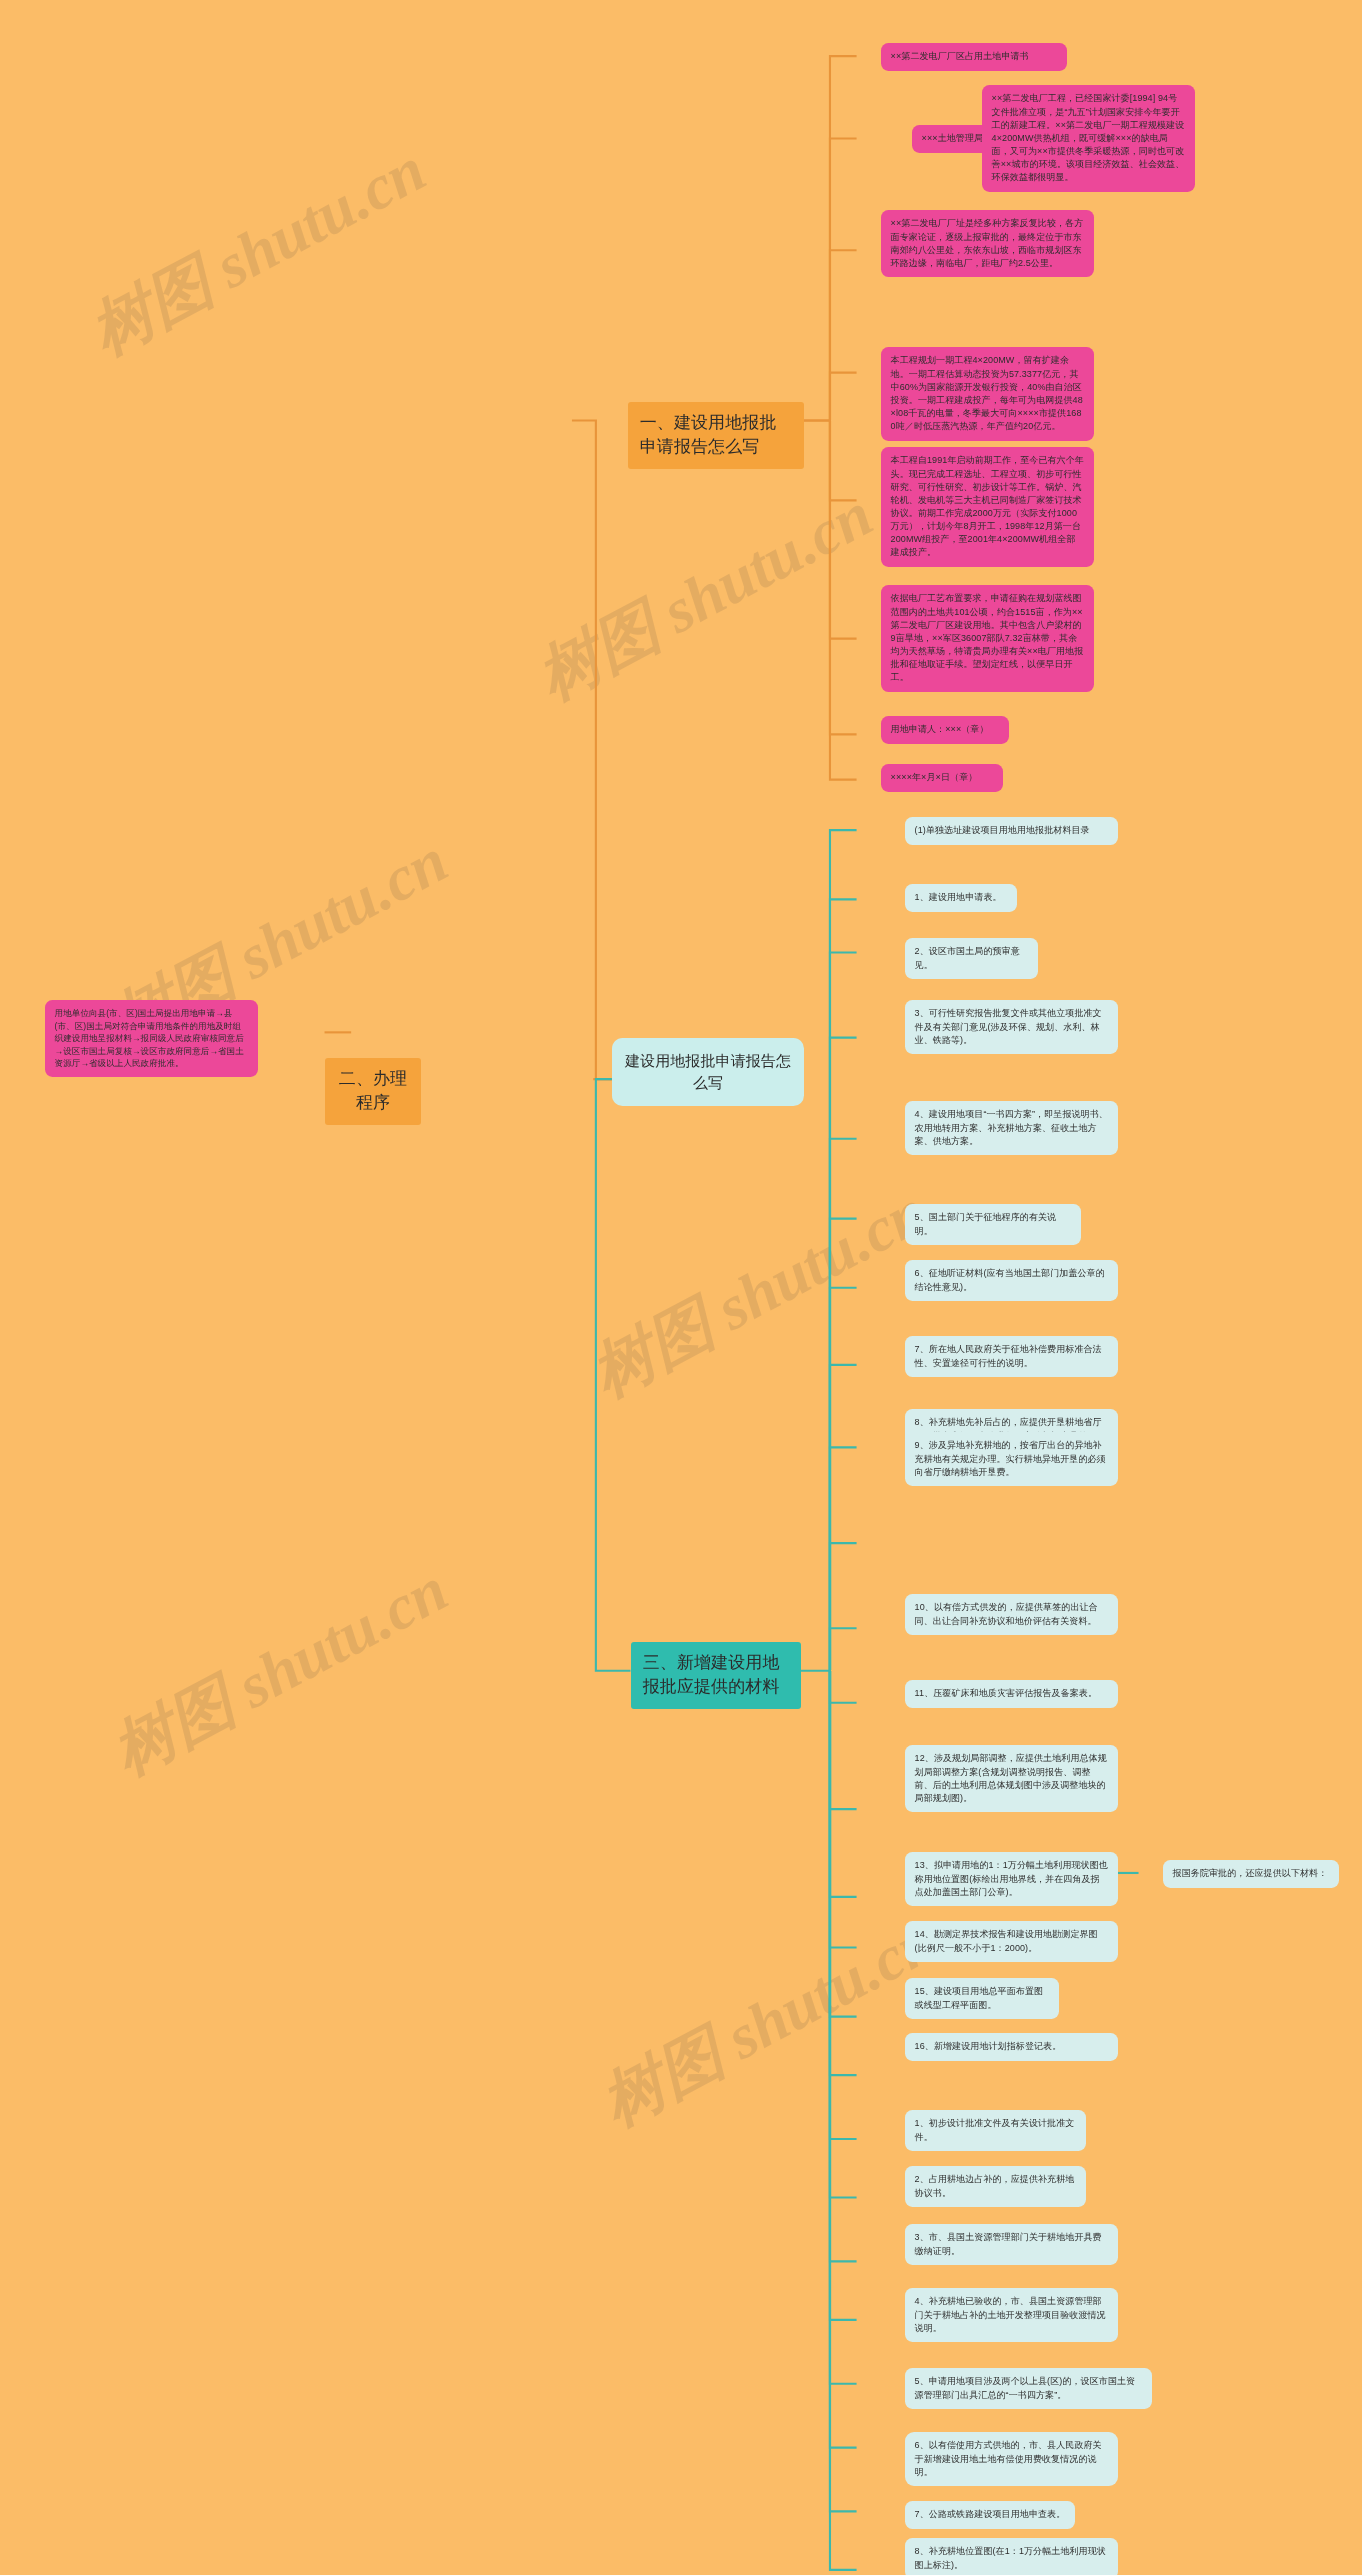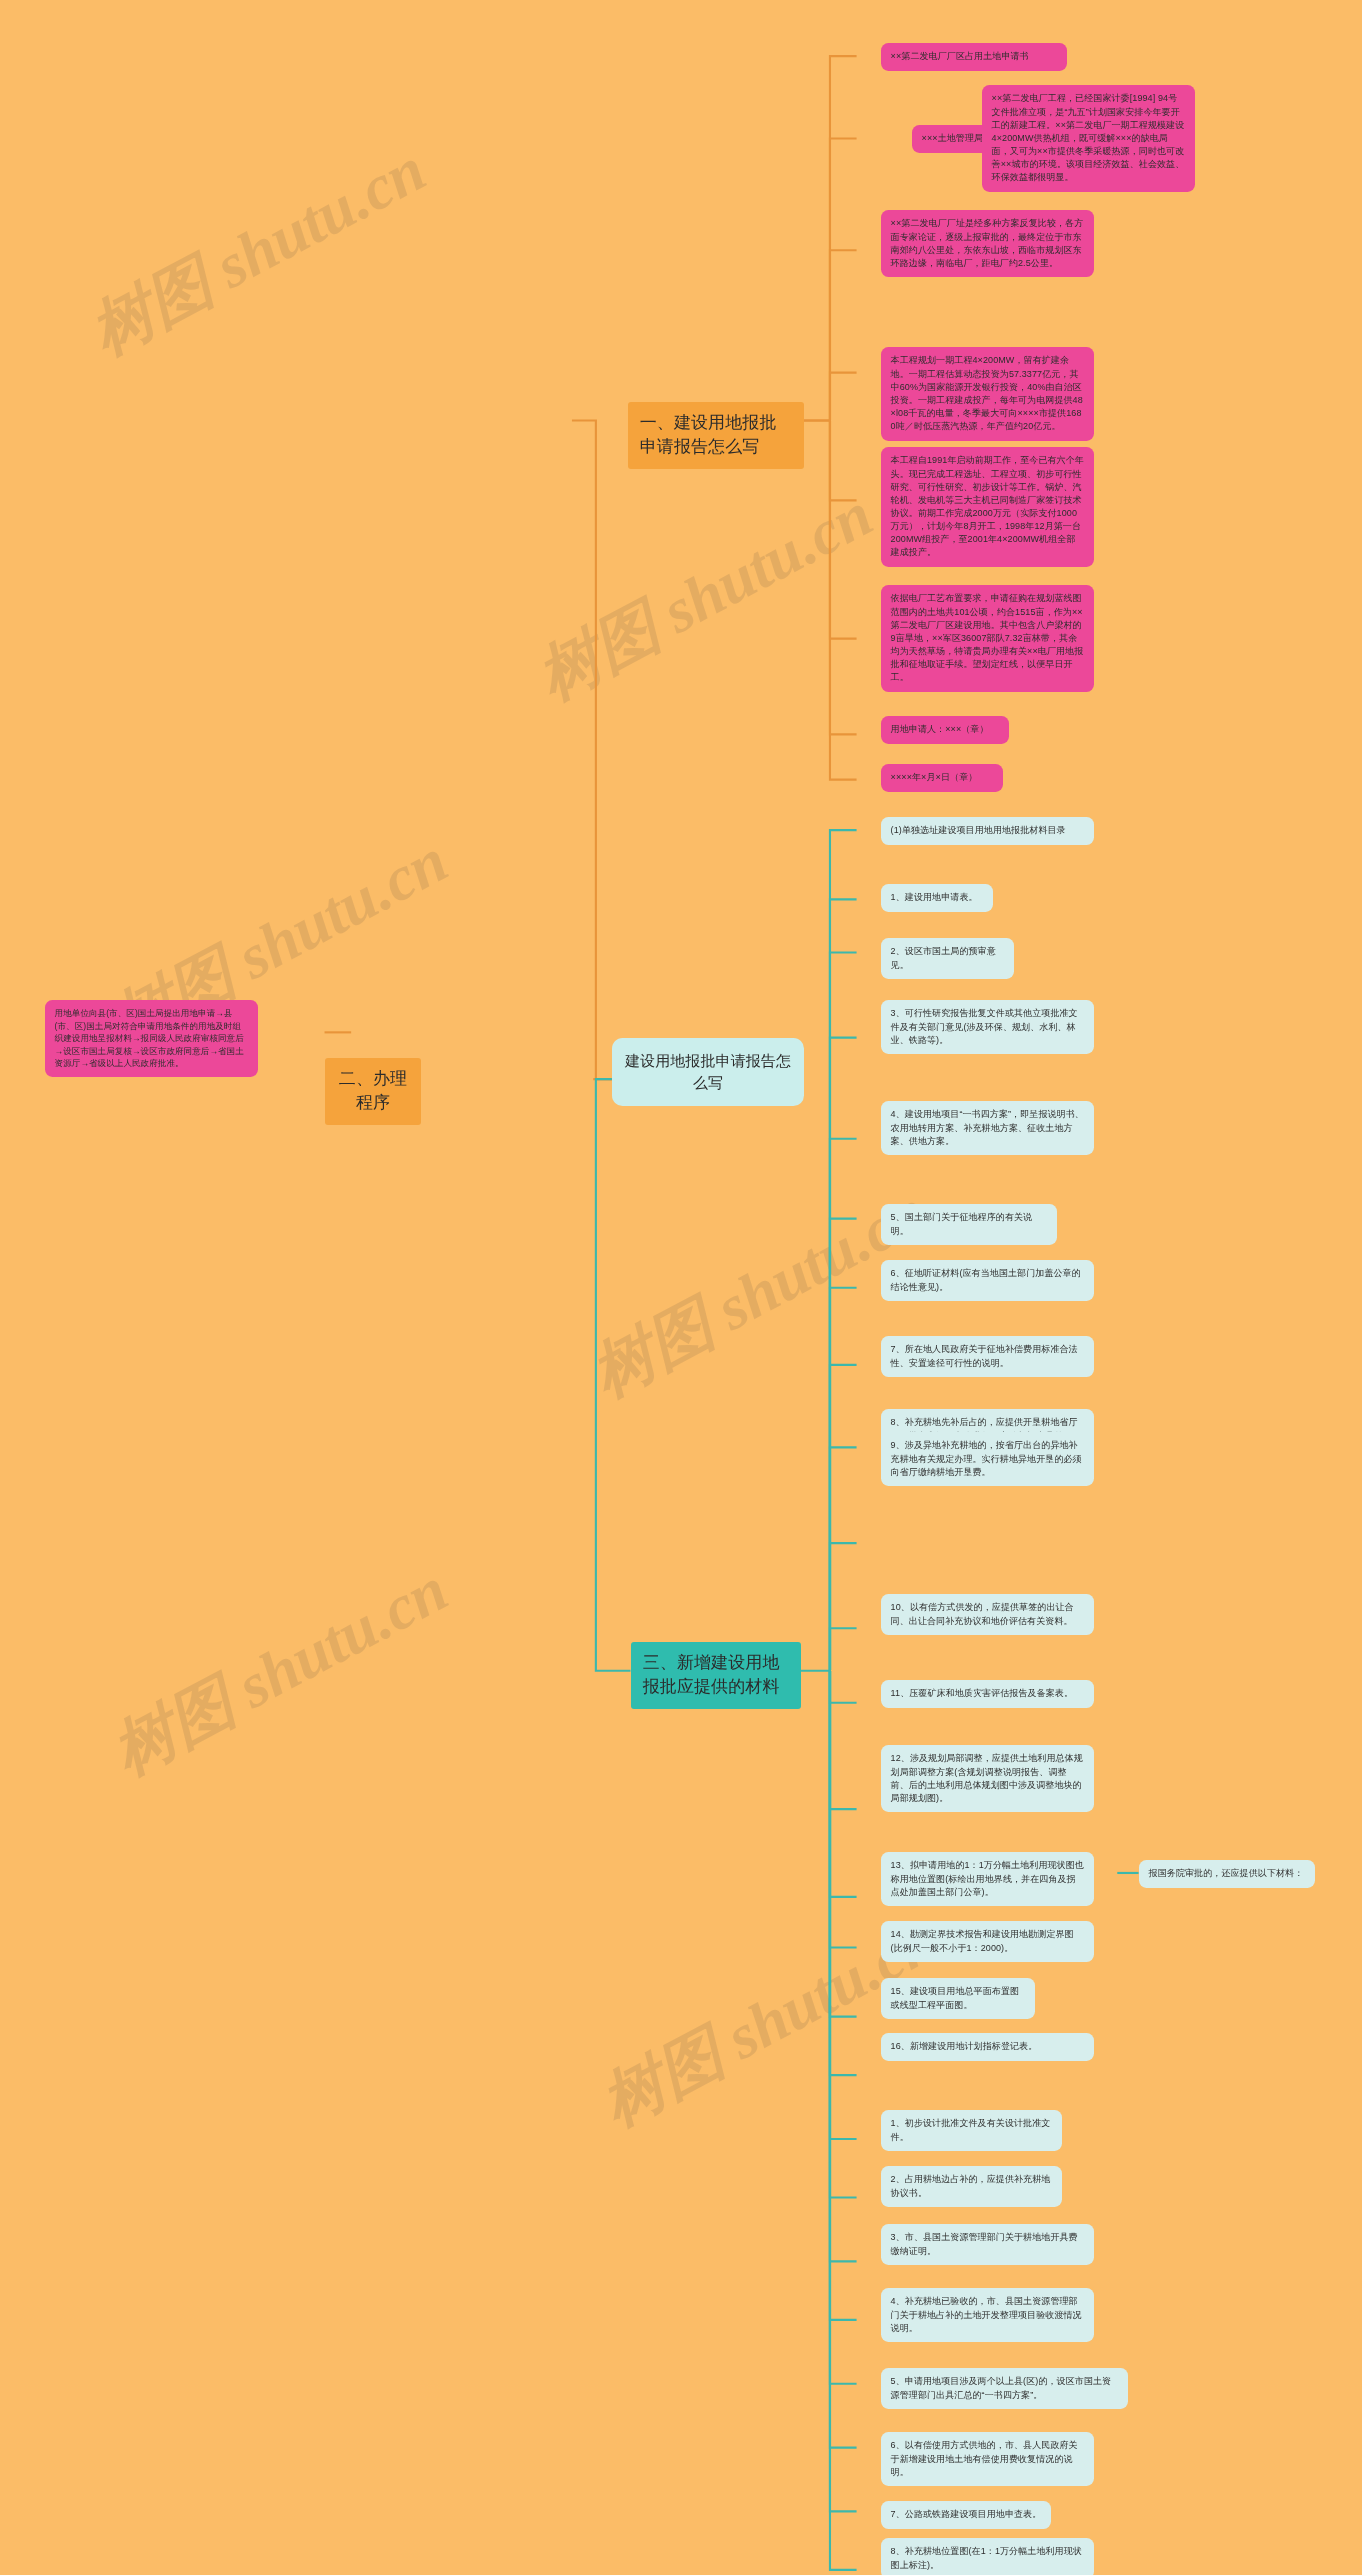--- a/index.html
+++ b/index.html
@@ -43,21 +43,21 @@
     line-height:1.5;
   }
   .branch{
     border-radius:3px;
     font-size:17px;
     color:#2b2b2b;
     padding:8.5px 11.7px;
   }
   .branch.orange{background:#f5a33c;}
   .branch.teal{background:#2fbcae;}
-  .leaf-teal{background:#d7eeed;font-size:9px;}
+  .leaf-teal{background:#d7eeed;font-size:9px;margin-left:24px;}
   .leaf-cream{background:#ec4899;font-size:9px;}
 </style>
 </head>
 <body>
 
 <div class="wm" style="left:74px;top:208px;font-size:63px;">树图 shutu.cn</div>
 <div class="wm" style="left:521px;top:553px;font-size:63px;">树图 shutu.cn</div>
 <div class="wm" style="left:96px;top:899px;font-size:63px;">树图 shutu.cn</div>
 <div class="wm" style="left:575px;top:1250px;font-size:63px;">树图 shutu.cn</div>
 <div class="wm" style="left:96px;top:1628px;font-size:63px;">树图 shutu.cn</div>
@@ -184,18 +184,18 @@
 <div class="node leaf-teal" style="left:881px;top:2110px;width:181px;">1、初步设计批准文件及有关设计批准文件。</div>
 
 <div class="node leaf-teal" style="left:881px;top:2166px;width:181px;">2、占用耕地边占补的，应提供补充耕地协议书。</div>
 
 <div class="node leaf-teal" style="left:881px;top:2224px;width:213px;">3、市、县国土资源管理部门关于耕地地开具费缴纳证明。</div>
 
 <div class="node leaf-teal" style="left:881px;top:2288px;width:213px;">4、补充耕地已验收的，市、县国土资源管理部门关于耕地占补的土地开发整理项目验收渡情况说明。</div>
 
 <div class="node leaf-teal" style="left:881px;top:2368px;width:247px;">5、申请用地项目涉及两个以上县(区)的，设区市国土资源管理部门出具汇总的“一书四方案”。</div>
 
-<div class="node leaf-teal" style="left:881px;top:2432px;width:213px;">6、以有偿使用方式供地的，市、县人民政府关于新增建设用地土地有偿使用费收复情况的说明。</div>
+<div class="node leaf-teal" style="left:881px;top:2432px;width:213px;border-radius:9px;">6、以有偿使用方式供地的，市、县人民政府关于新增建设用地土地有偿使用费收复情况的说明。</div>
 
 <div class="node leaf-teal" style="left:881px;top:2501px;width:170px;">7、公路或铁路建设项目用地申查表。</div>
 
 <div class="node leaf-teal" style="left:881px;top:2538px;width:213px;">8、补充耕地位置图(在1：1万分幅土地利用现状图上标注)。</div>
 
 
 </body></html>

